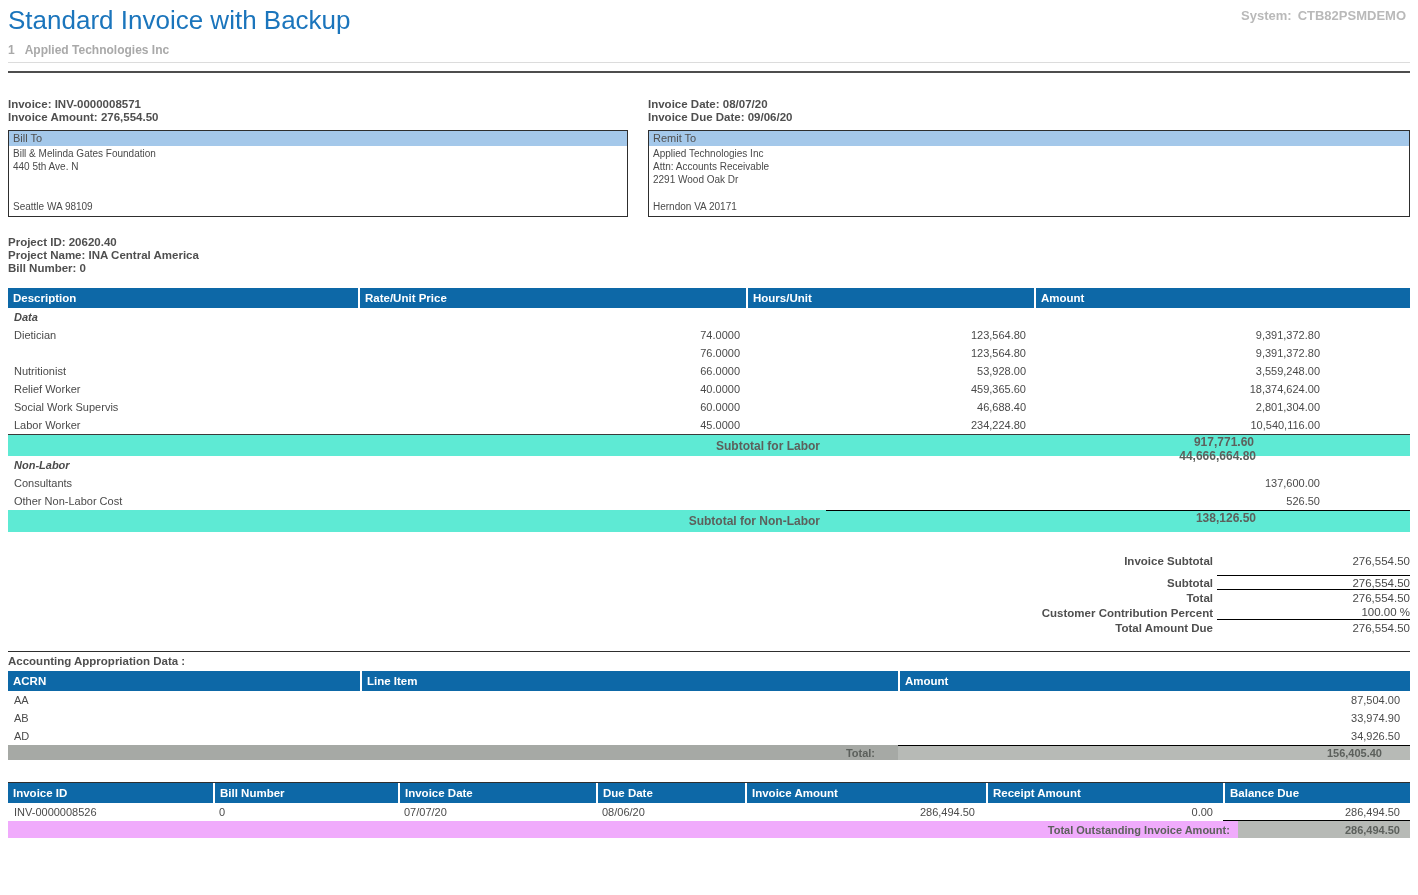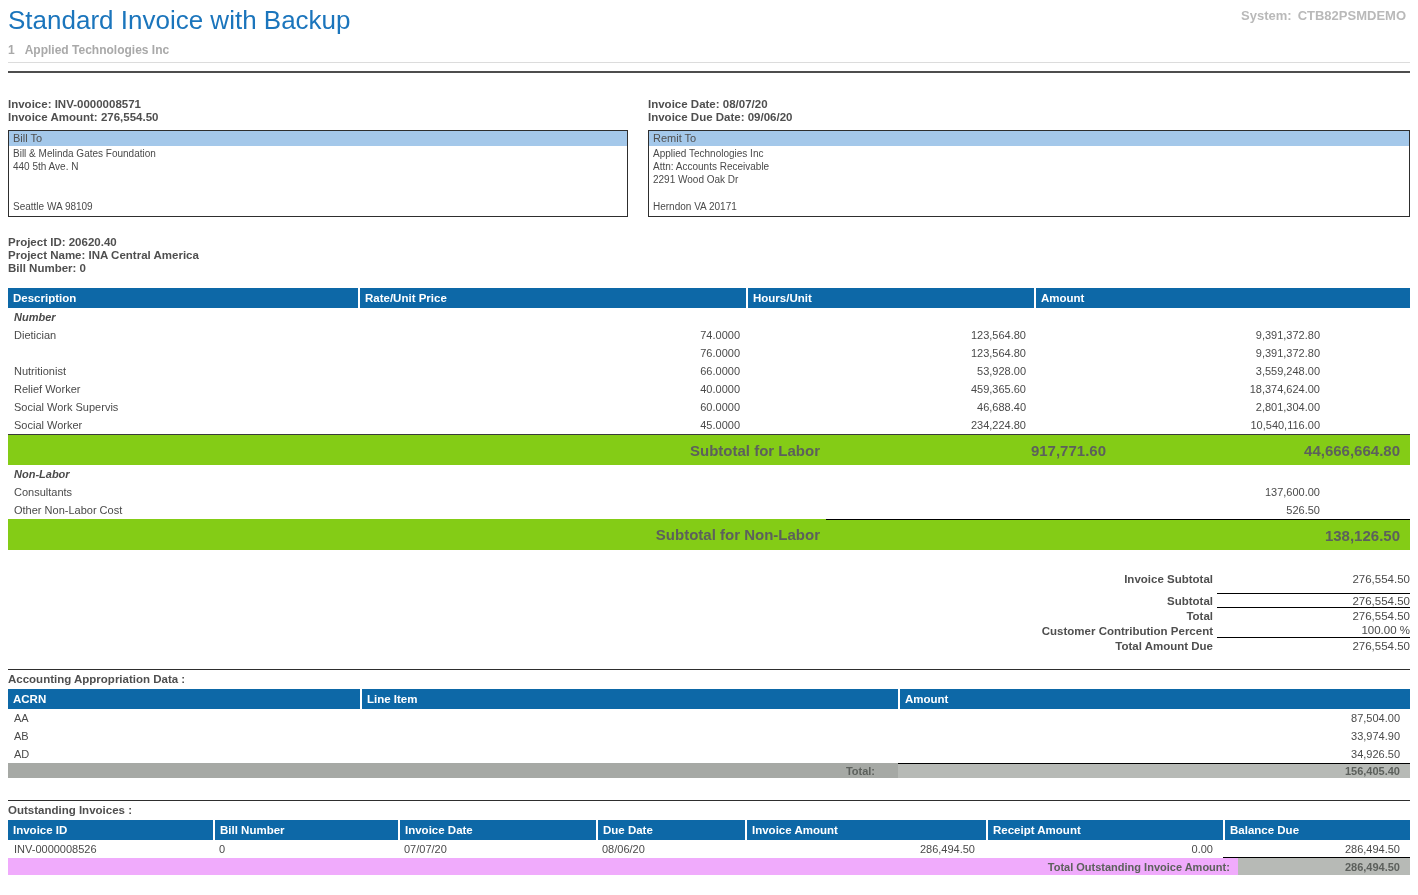--- a/index.html
+++ b/index.html
@@ -44,23 +44,23 @@
   
   .items { margin-top:14px; width:1402px; }
   .c1 { width:350px; padding-left:6px; }
   .c2 { width:388px; text-align:right; padding-right:6px; }
   .c3 { width:288px; text-align:right; padding-right:8px; }
   .c4 { width:296px; text-align:right; padding-right:10px; }
   .thead .c2, .thead .c3, .thead .c4 { text-align:left; justify-content:flex-start; }
   .irow { display:flex; height:18px; align-items:center; font-size:11px; color:#4a4a4a; }
   .sect-label { font-style:italic; font-weight:bold; color:#4a4a4a; }
 
-  .bar { display:flex; height:31px; background:#84cc16; font-weight:bold; color:#5c605c; font-size:15px; }
+  .bar { display:flex; height:22px; background:#5eead4; font-weight:bold; color:#5c605c; font-size:12px; }
   .bar-left { width:818px; text-align:right; padding-right:6px; display:flex; justify-content:flex-end; align-items:center; }
-  .bar-right { width:584px; display:flex; align-items:center; }
+  .bar-right { width:584px; display:flex; align-items:center;flex-direction:column; }
   .bar-right .c3 { width:288px; } .bar-right .c4 { width:296px; }
   .bar-labor { border-top:1px solid #3a3a3a; }
   .bar-nonlabor .bar-right { border-top:1px solid #000; height:100%; }
 
   
   .totals { margin-top:21px; width:1402px; font-size:11.5px; }
   .trow { display:flex; justify-content:flex-end; height:15px; align-items:center; }
   .tlabel { font-weight:bold; color:#4f4f4f; text-align:right; padding-right:4px; }
   .tvalue { width:193px; text-align:right; color:#4a4a4a; height:100%; display:flex; align-items:center; justify-content:flex-end; }
   .tot-gap { height:7px; }
@@ -71,21 +71,21 @@
   .section-rule { border-top:1px solid #2e2e2e; margin-top:16px; }
   .section-title { font-weight:bold; color:#4f4f4f; font-size:11.5px; margin-top:3px; margin-bottom:4px; }
   .acct-table { width:1402px; }
   .a1 { width:352px; padding-left:6px; }
   .a2 { width:538px; padding-left:6px; }
   .a3 { width:512px; text-align:right; padding-right:10px; }
   .thead .a3 { text-align:left; }
   .arow { display:flex; height:18px; align-items:center; color:#4a4a4a; }
   .acct-total { display:flex; height:15px; font-weight:bold; font-size:11px; color:#5c605c; }
   .acct-total .tot-left { width:890px; background:#a6a9a5; display:flex; justify-content:flex-end; align-items:center; padding-right:23px; }
-  .acct-total .tot-right { width:512px; background:#b7bab6; border-top:1px solid #000; display:flex; justify-content:flex-end; align-items:center; padding-right:10px; }
+  .acct-total .tot-right { width:512px; background:#b7bab6; border-top:1px solid #000; display:flex; justify-content:flex-end; align-items:center; padding-right:28px; }
 
   
   .out-rule { border-top:1px solid #2e2e2e; margin-top:22px; }
   .out-table { width:1402px; }
   .o1 { width:205px; padding-left:6px; }
   .o2 { width:185px; padding-left:6px; }
   .o3 { width:198px; padding-left:6px; }
   .o4 { width:149px; padding-left:6px; }
   .o5 { width:241px; text-align:right; padding-right:11px; }
   .o6 { width:237px; text-align:right; padding-right:10px; }
@@ -155,21 +155,21 @@
 
   <div class="items">
     <div class="thead">
       <div class="c1">Description</div>
       <div class="c2">Rate/Unit Price</div>
       <div class="c3">Hours/Unit</div>
       <div class="c4">Amount</div>
     </div>
 
     <div class="irow">
-      <div class="c1 sect-label">Number</div>
+      <div class="c1 sect-label">Data</div>
     </div>
     <div class="irow">
       <div class="c1">Dietician</div>
       <div class="c2">74.0000</div>
       <div class="c3">123,564.80</div>
       <div class="c4">9,391,372.80</div>
     </div>
     <div class="irow">
       <div class="c1"></div>
       <div class="c2">76.0000</div>
@@ -188,21 +188,21 @@
       <div class="c3">459,365.60</div>
       <div class="c4">18,374,624.00</div>
     </div>
     <div class="irow">
       <div class="c1">Social Work Supervis</div>
       <div class="c2">60.0000</div>
       <div class="c3">46,688.40</div>
       <div class="c4">2,801,304.00</div>
     </div>
     <div class="irow">
-      <div class="c1">Social Worker</div>
+      <div class="c1">Labor Worker</div>
       <div class="c2">45.0000</div>
       <div class="c3">234,224.80</div>
       <div class="c4">10,540,116.00</div>
     </div>
 
     <div class="bar bar-labor">
       <div class="bar-left">Subtotal for Labor</div>
       <div class="bar-right">
         <div class="c3">917,771.60</div>
         <div class="c4">44,666,664.80</div>
@@ -281,21 +281,20 @@
       <div class="a2"></div>
       <div class="a3">34,926.50</div>
     </div>
     <div class="acct-total">
       <div class="tot-left">Total:</div>
       <div class="tot-right">156,405.40</div>
     </div>
   </div>
 
   <div class="out-rule"></div>
-  <div class="section-title">Outstanding Invoices :</div>
   <div class="out-table">
     <div class="thead">
       <div class="o1">Invoice ID</div>
       <div class="o2">Bill Number</div>
       <div class="o3">Invoice Date</div>
       <div class="o4">Due Date</div>
       <div class="o5">Invoice Amount</div>
       <div class="o6">Receipt Amount</div>
       <div class="o7">Balance Due</div>
     </div>

